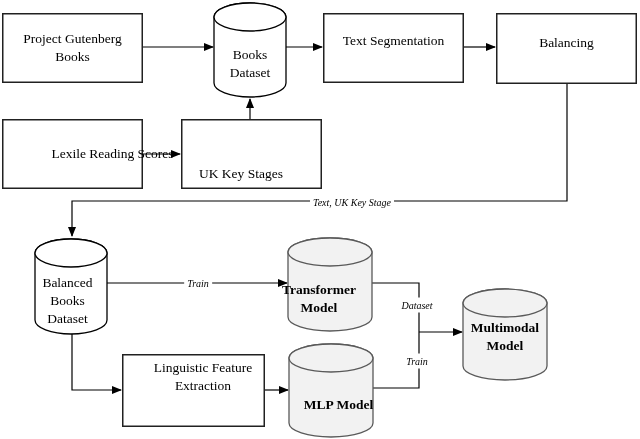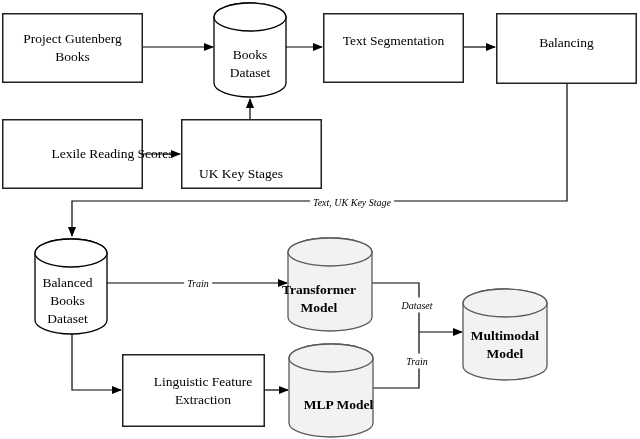--- a/index.html
+++ b/index.html
@@ -65,23 +65,23 @@
 Dataset</div>
       <div class="node-label" style="left: 323px; top: 13px; width: 141px; height: 56px;">Text Segmentation</div>
       <div class="node-label" style="left: 496px; top: 7px; width: 141px; height: 71px;">Balancing</div>
       <div class="node-label" style="left: 2px; top: 119px; width: 141px; height: 70px; margin-left: 40px;">Lexile Reading Scores</div>
       <div class="node-label" style="left: 181px; top: 119px; width: 120px; height: 70px; margin-top: 20px;">UK Key Stages</div>
       <div class="node-label" style="left: 35px; top: 267px; width: 65px; height: 67px;">Balanced
 Books
 Dataset</div>
       <div class="node-label bold" style="left: 277px; top: 266px; width: 84px; height: 65px;">Transformer
 Model</div>
-      <div class="node-label" style="left: 122px; top: 354px; width: 162px; height: 73px;">Linguistic Feature
+      <div class="node-label" style="left: 122px; top: 340px; width: 162px; height: 73px;">Linguistic Feature
 Extraction</div>
       <div class="node-label bold" style="left: 289px; top: 372px; width: 99px; height: 65px;">MLP Model</div>
-      <div class="node-label bold" style="left: 463px; top: 313px; width: 84px; height: 63px;">Multimodal
+      <div class="node-label bold" style="left: 463px; top: 305px; width: 84px; height: 63px;">Multimodal
 Model</div>
       <div class="edge-label" style="left: 352px; top: 202px;">Text, UK Key Stage</div>
       <div class="edge-label" style="left: 198px; top: 283px;">Train</div>
       <div class="edge-label" style="left: 417px; top: 305px;">Dataset</div>
       <div class="edge-label" style="left: 417px; top: 361px;">Train</div>
     </div>
 </div>
 
 </body></html>

